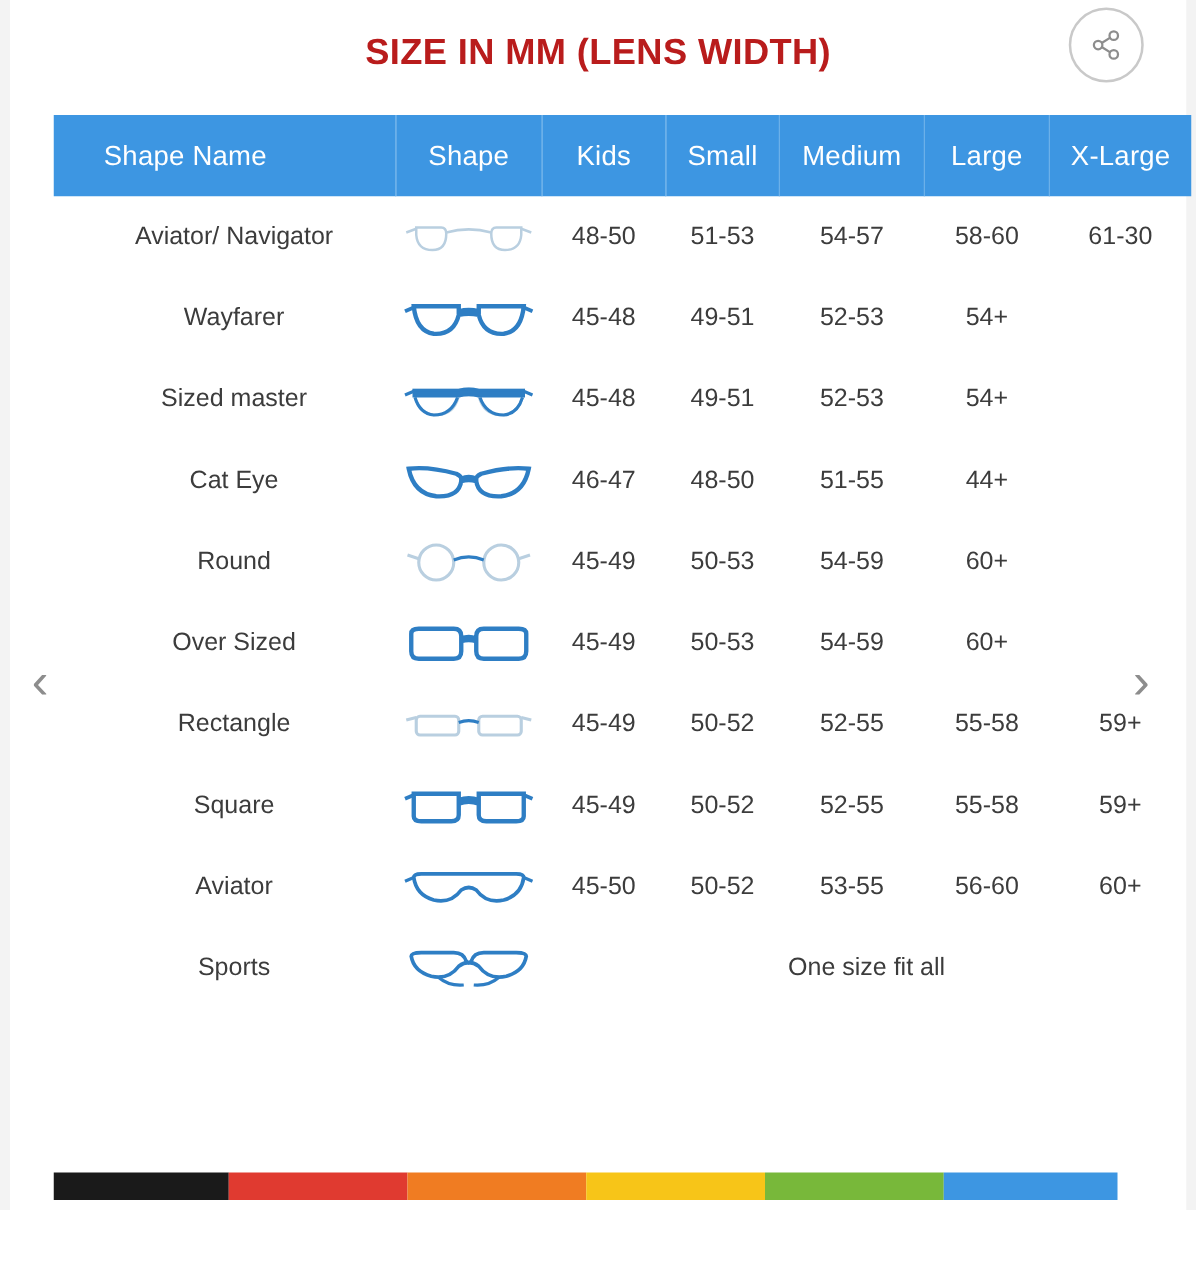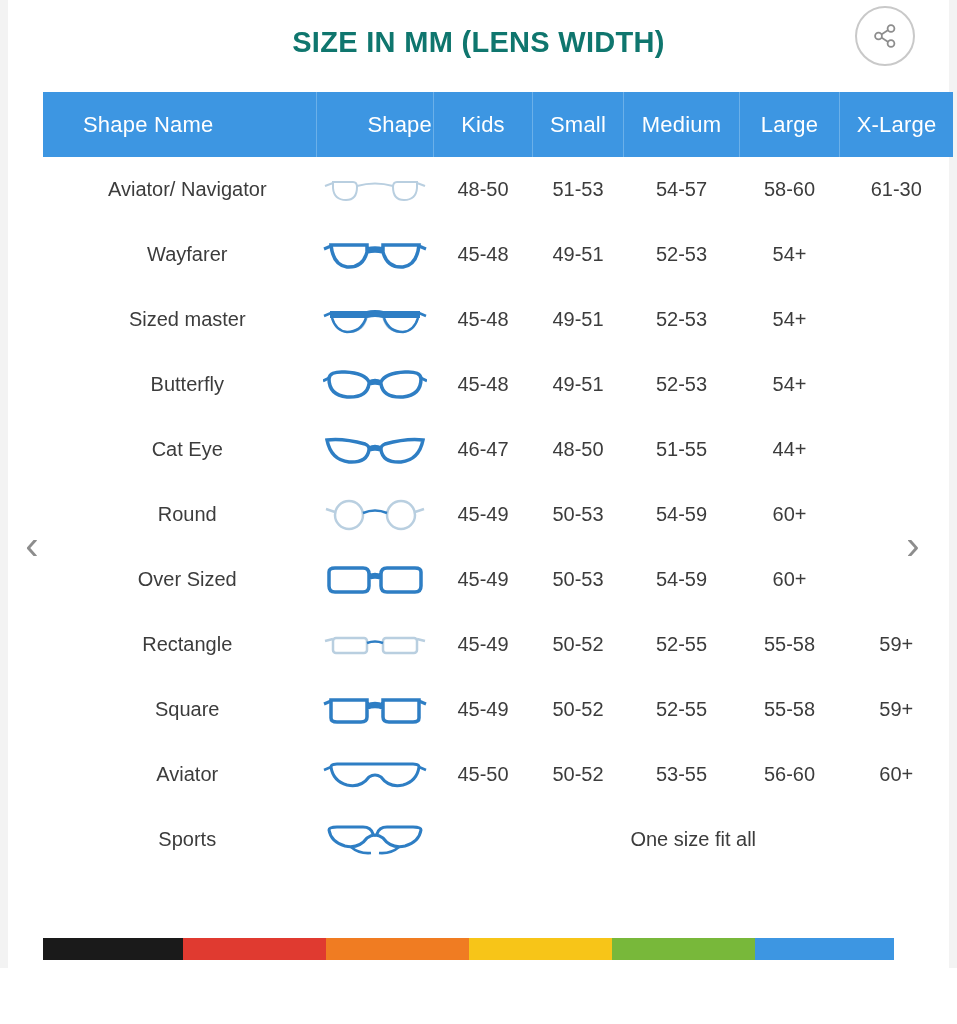--- a/index.html
+++ b/index.html
@@ -26,21 +26,21 @@
     height: 90px;
   }
   .title {
     position: absolute;
     left: 0;
     right: 0;
     top: 26px;
     text-align: center;
     font-size: 29px;
     font-weight: bold;
-    color: #0f766e;
+    color: #b91c1c;
     letter-spacing: 0.3px;
   }
   .share-btn {
     position: absolute;
     right: 42px;
     top: 6px;
     width: 60px;
     height: 60px;
     border-radius: 50%;
     border: 2px solid #c9c9c9;
@@ -69,21 +69,21 @@
     color: #ffffff;
     font-weight: normal;
     font-size: 22px;
     height: 63px;
     vertical-align: middle;
     border-right: 1px solid #6bb0e9;
     letter-spacing: 0.2px;
   }
   table.size-table thead th:last-child { border-right: none; }
   th.col-name { width: 232px; text-align: left; padding-left: 40px; margin-left: 36px; }
-  th.col-shape { width: 114px; text-align: right; }
+  th.col-shape { width: 114px; }
   th.col-kids { width: 96px; }
   th.col-small { width: 88px; }
   th.col-medium { width: 113px; }
   th.col-large { width: 97px; }
   th.col-xlarge { width: 111px; }
 
   table.size-table tbody td {
     height: 63px;
     font-size: 20px;
     color: #3c3c3c;
@@ -245,37 +245,20 @@
               </svg>
             </span>
           </td>
           <td>45-48</td>
           <td>49-51</td>
           <td>52-53</td>
           <td>54+</td>
           <td></td>
         </tr>
 
-        <tr>
-          <td class="name">Butterfly</td>
-          <td class="shape">
-            <span>
-              <svg width="104" height="40" viewBox="0 0 104 40">
-                <path d="M6 14 Q6 6 22 7 Q42 8 46 17 Q52 14 58 17 Q62 8 82 7 Q98 6 98 14 Q98 30 80 32 Q60 33 58 19 Q52 17 46 19 Q44 33 24 32 Q6 30 6 14 Z" fill="#fff" stroke="#2e7ec4" stroke-width="3.5"></path>
-                <line x1="6" y1="13" x2="0" y2="16" stroke="#2e7ec4" stroke-width="3"></line>
-                <line x1="98" y1="13" x2="104" y2="16" stroke="#2e7ec4" stroke-width="3"></line>
-              </svg>
-            </span>
-          </td>
-          <td>45-48</td>
-          <td>49-51</td>
-          <td>52-53</td>
-          <td>54+</td>
-          <td></td>
-        </tr>
 
         <tr>
           <td class="name">Cat Eye</td>
           <td class="shape">
             <span>
               <svg width="104" height="40" viewBox="0 0 104 40">
                 <path d="M4 10 Q20 8 42 14 Q46 16 46 18 Q52 15 58 18 Q58 16 62 14 Q84 8 100 10 Q96 30 78 32 Q60 33 58 20 Q52 18 46 20 Q44 33 26 32 Q8 30 4 10 Z" fill="#fff" stroke="#2e7ec4" stroke-width="3.5"></path>
               </svg>
             </span>
           </td>

